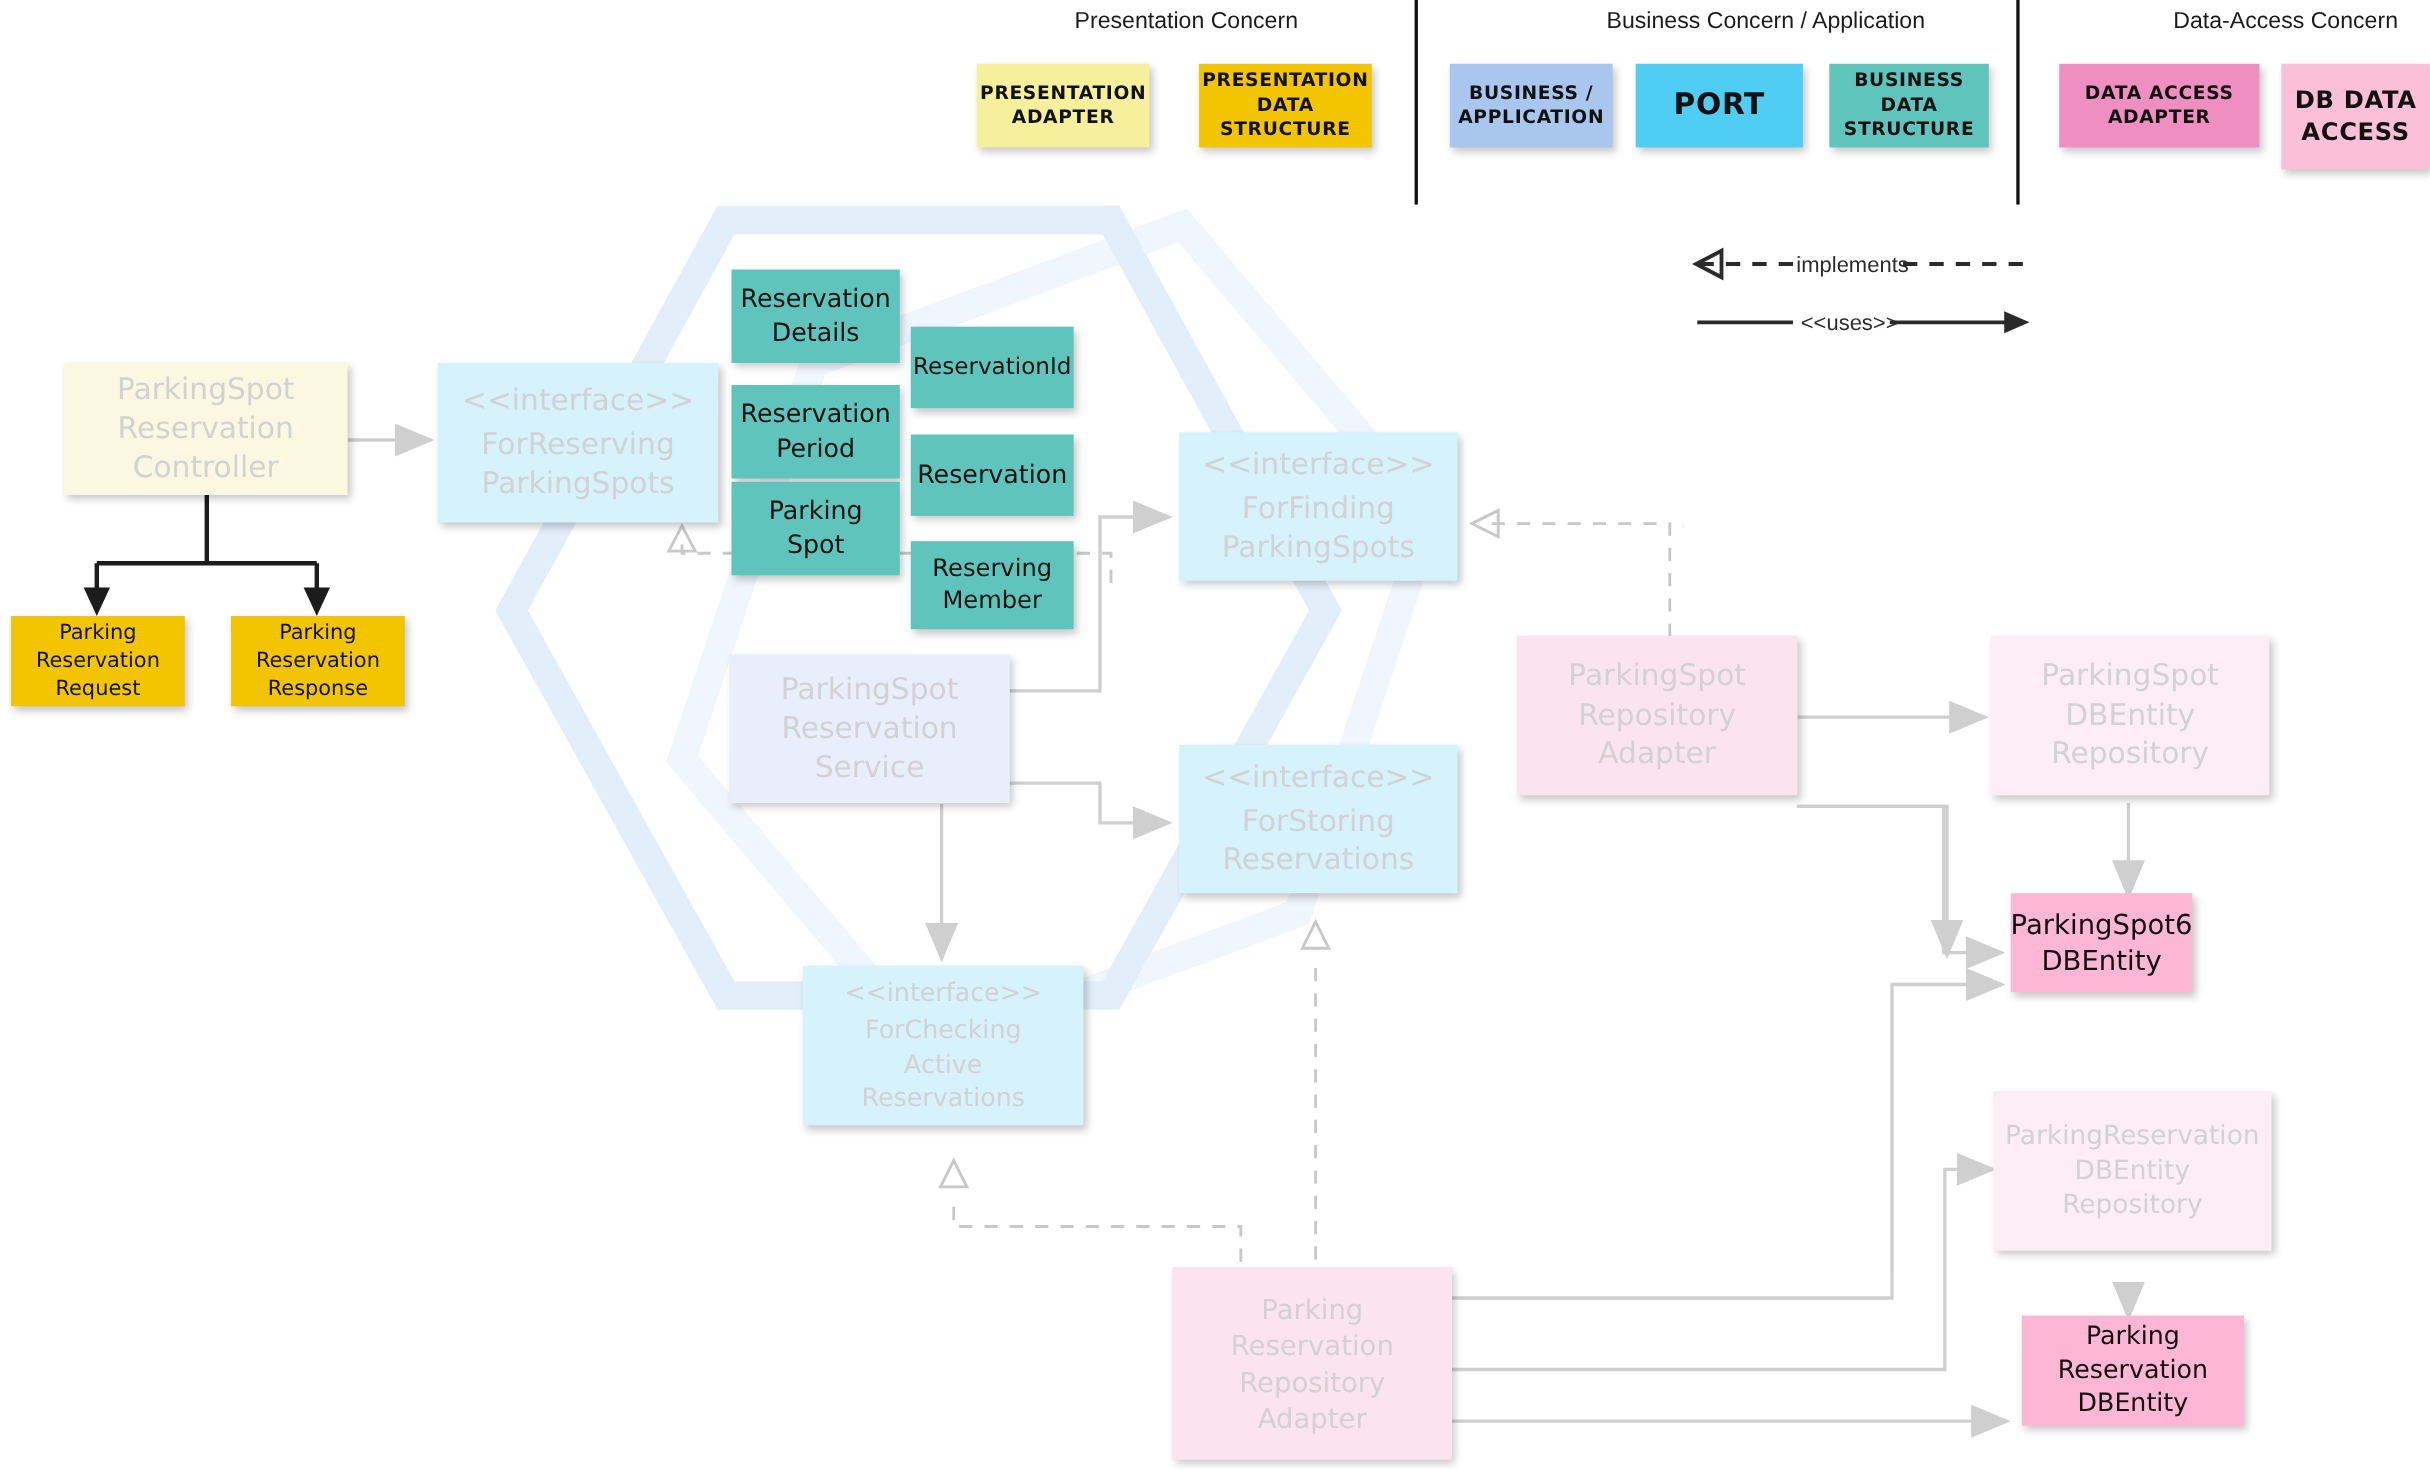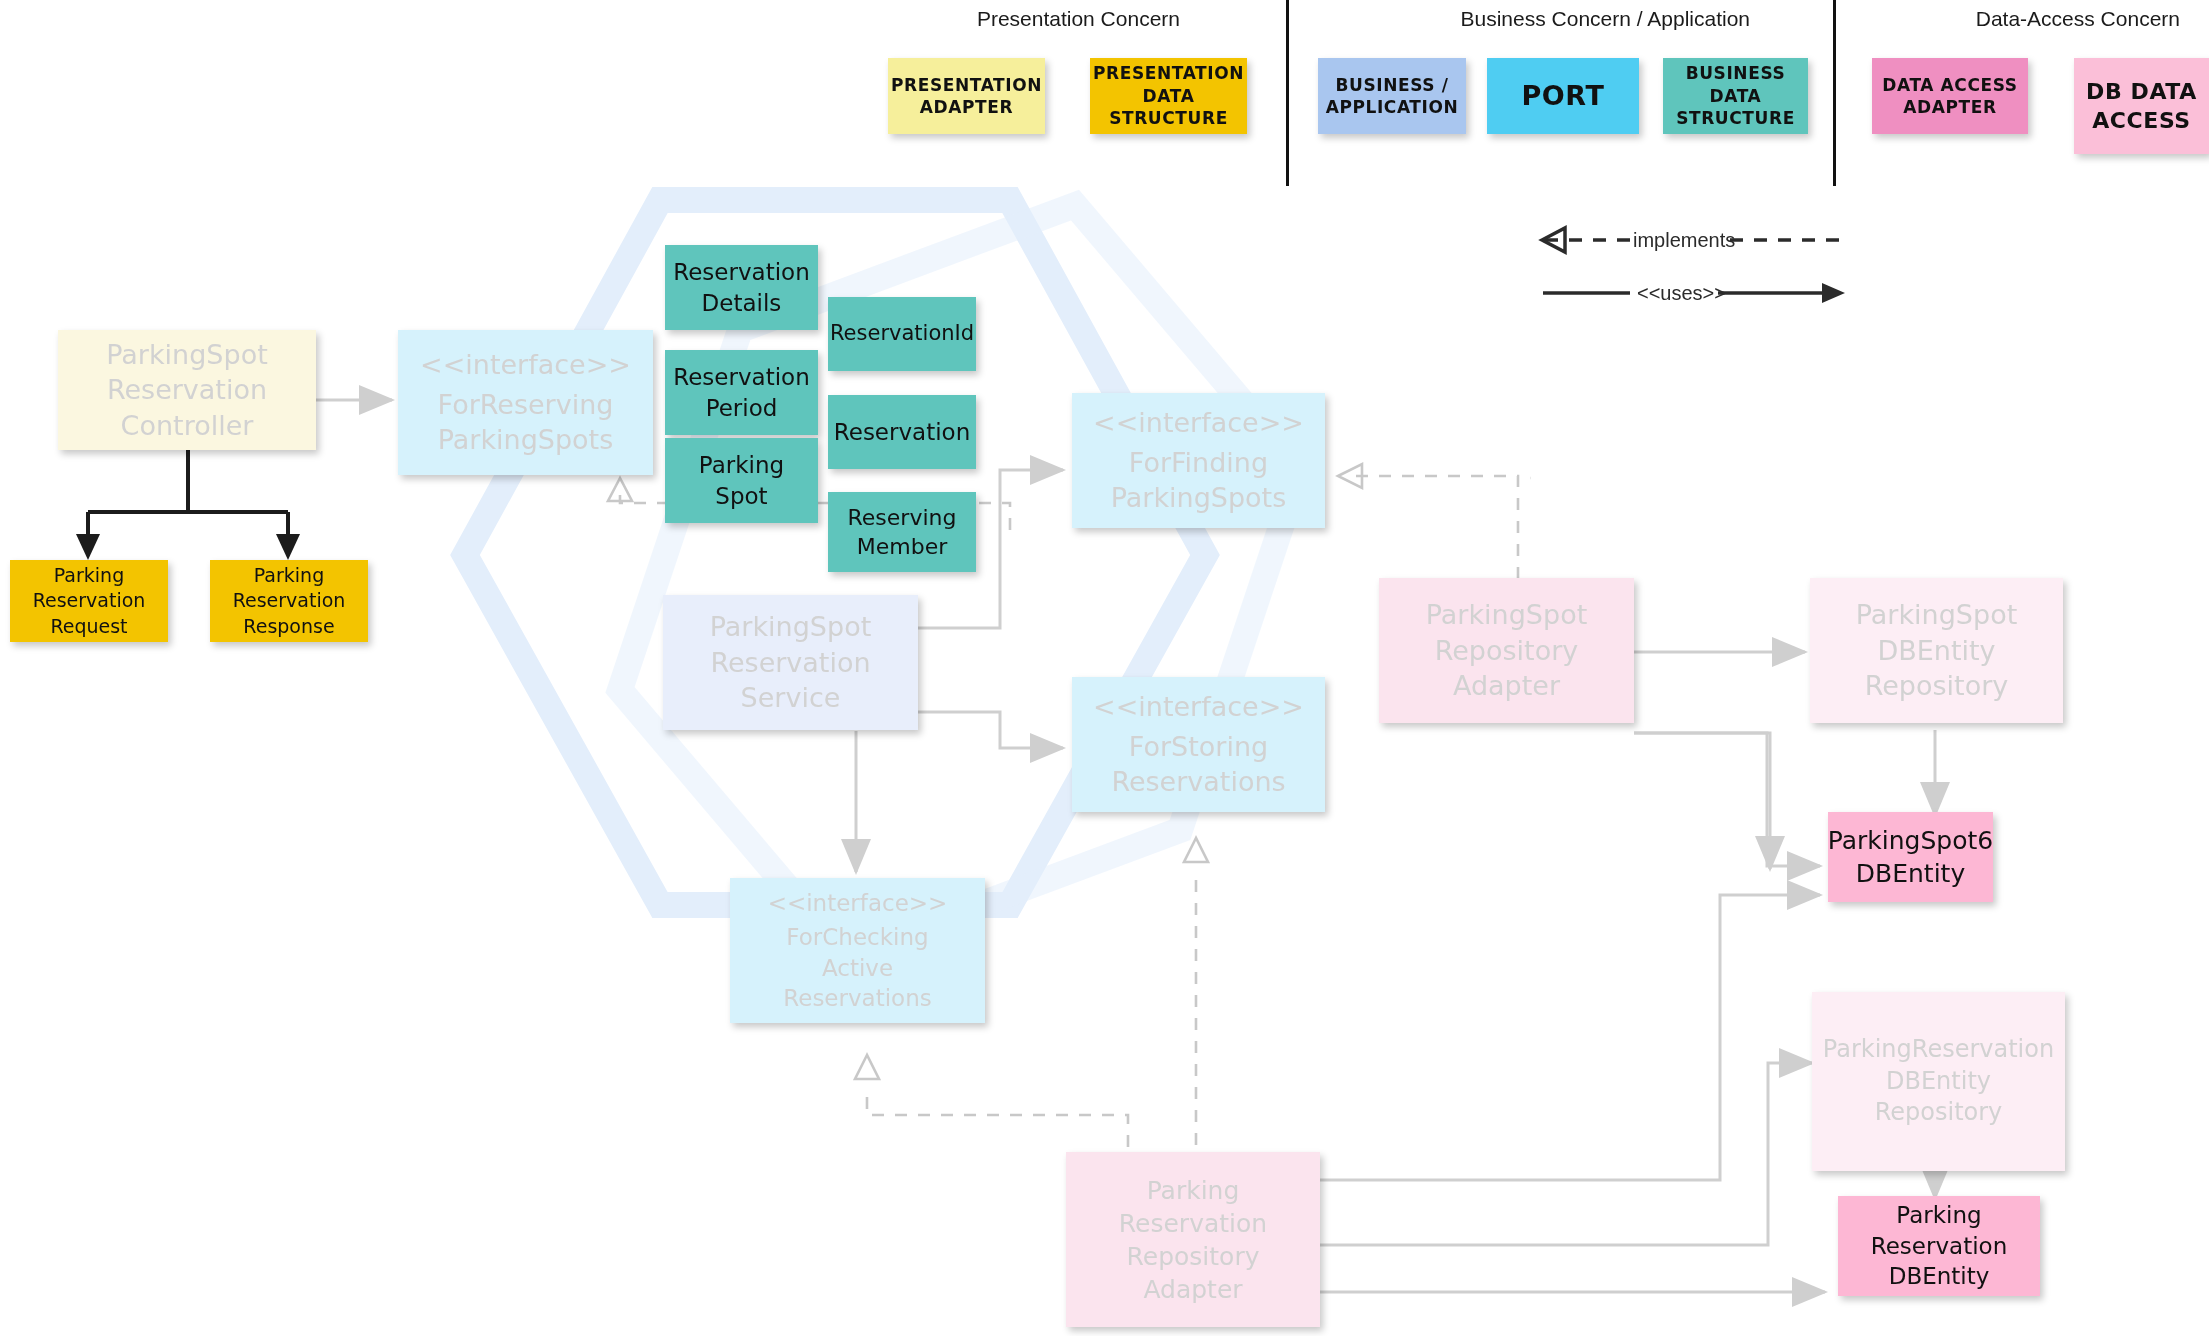--- a/index.html
+++ b/index.html
@@ -84,21 +84,21 @@
 APPLICATION</span>
 </div>
 <div class="note n-port legend-note" style="left:1487px;top:58px;width:152px;height:76px;font-size:27px;">
   <span style="white-space:pre-line;">PORT</span>
 </div>
 <div class="note n-bdata legend-note" style="left:1663px;top:58px;width:145px;height:76px;">
   <span style="white-space:pre-line;">BUSINESS
 DATA
 STRUCTURE</span>
 </div>
-<div class="note n-da-adapter legend-note" style="left:1872px;top:58px;width:156px;height:76px;">
+<div class="note n-da-adapter legend-note" style="left:1872px;top:58px;width:182px;height:76px;">
   <span style="white-space:pre-line;">DATA ACCESS
 ADAPTER</span>
 </div>
 <div class="note n-dbdata legend-note" style="left:2074px;top:58px;width:135px;height:96px;font-size:22px;">
   <span style="white-space:pre-line;">DB DATA
 ACCESS</span>
 </div>
 
 <svg class="wires">
   <path class="legend-line-dash" d="M1545,240 L1630,240"></path>
@@ -250,21 +250,21 @@
 DBEntity</span>
 </div>
 
 <div class="note d-da-adapter ghost" style="left:1066px;top:1152px;width:254px;height:175px;font-size:25px;">
   <span style="white-space:pre-line;">Parking
 Reservation
 Repository
 Adapter</span>
 </div>
 
-<div class="note d-dbdata-rep ghost" style="left:1812px;top:992px;width:253px;height:179px;font-size:24px;">
+<div class="note d-dbdata-rep ghost" style="left:1812px;top:992px;width:253px;height:145px;font-size:24px;">
   <span style="white-space:pre-line;">ParkingReservation
 DBEntity
 Repository</span>
 </div>
 
 <div class="note d-dbdata solid" style="left:1838px;top:1196px;width:202px;height:100px;font-size:23px;">
   <span style="white-space:pre-line;">Parking
 Reservation
 DBEntity</span>
 </div>

